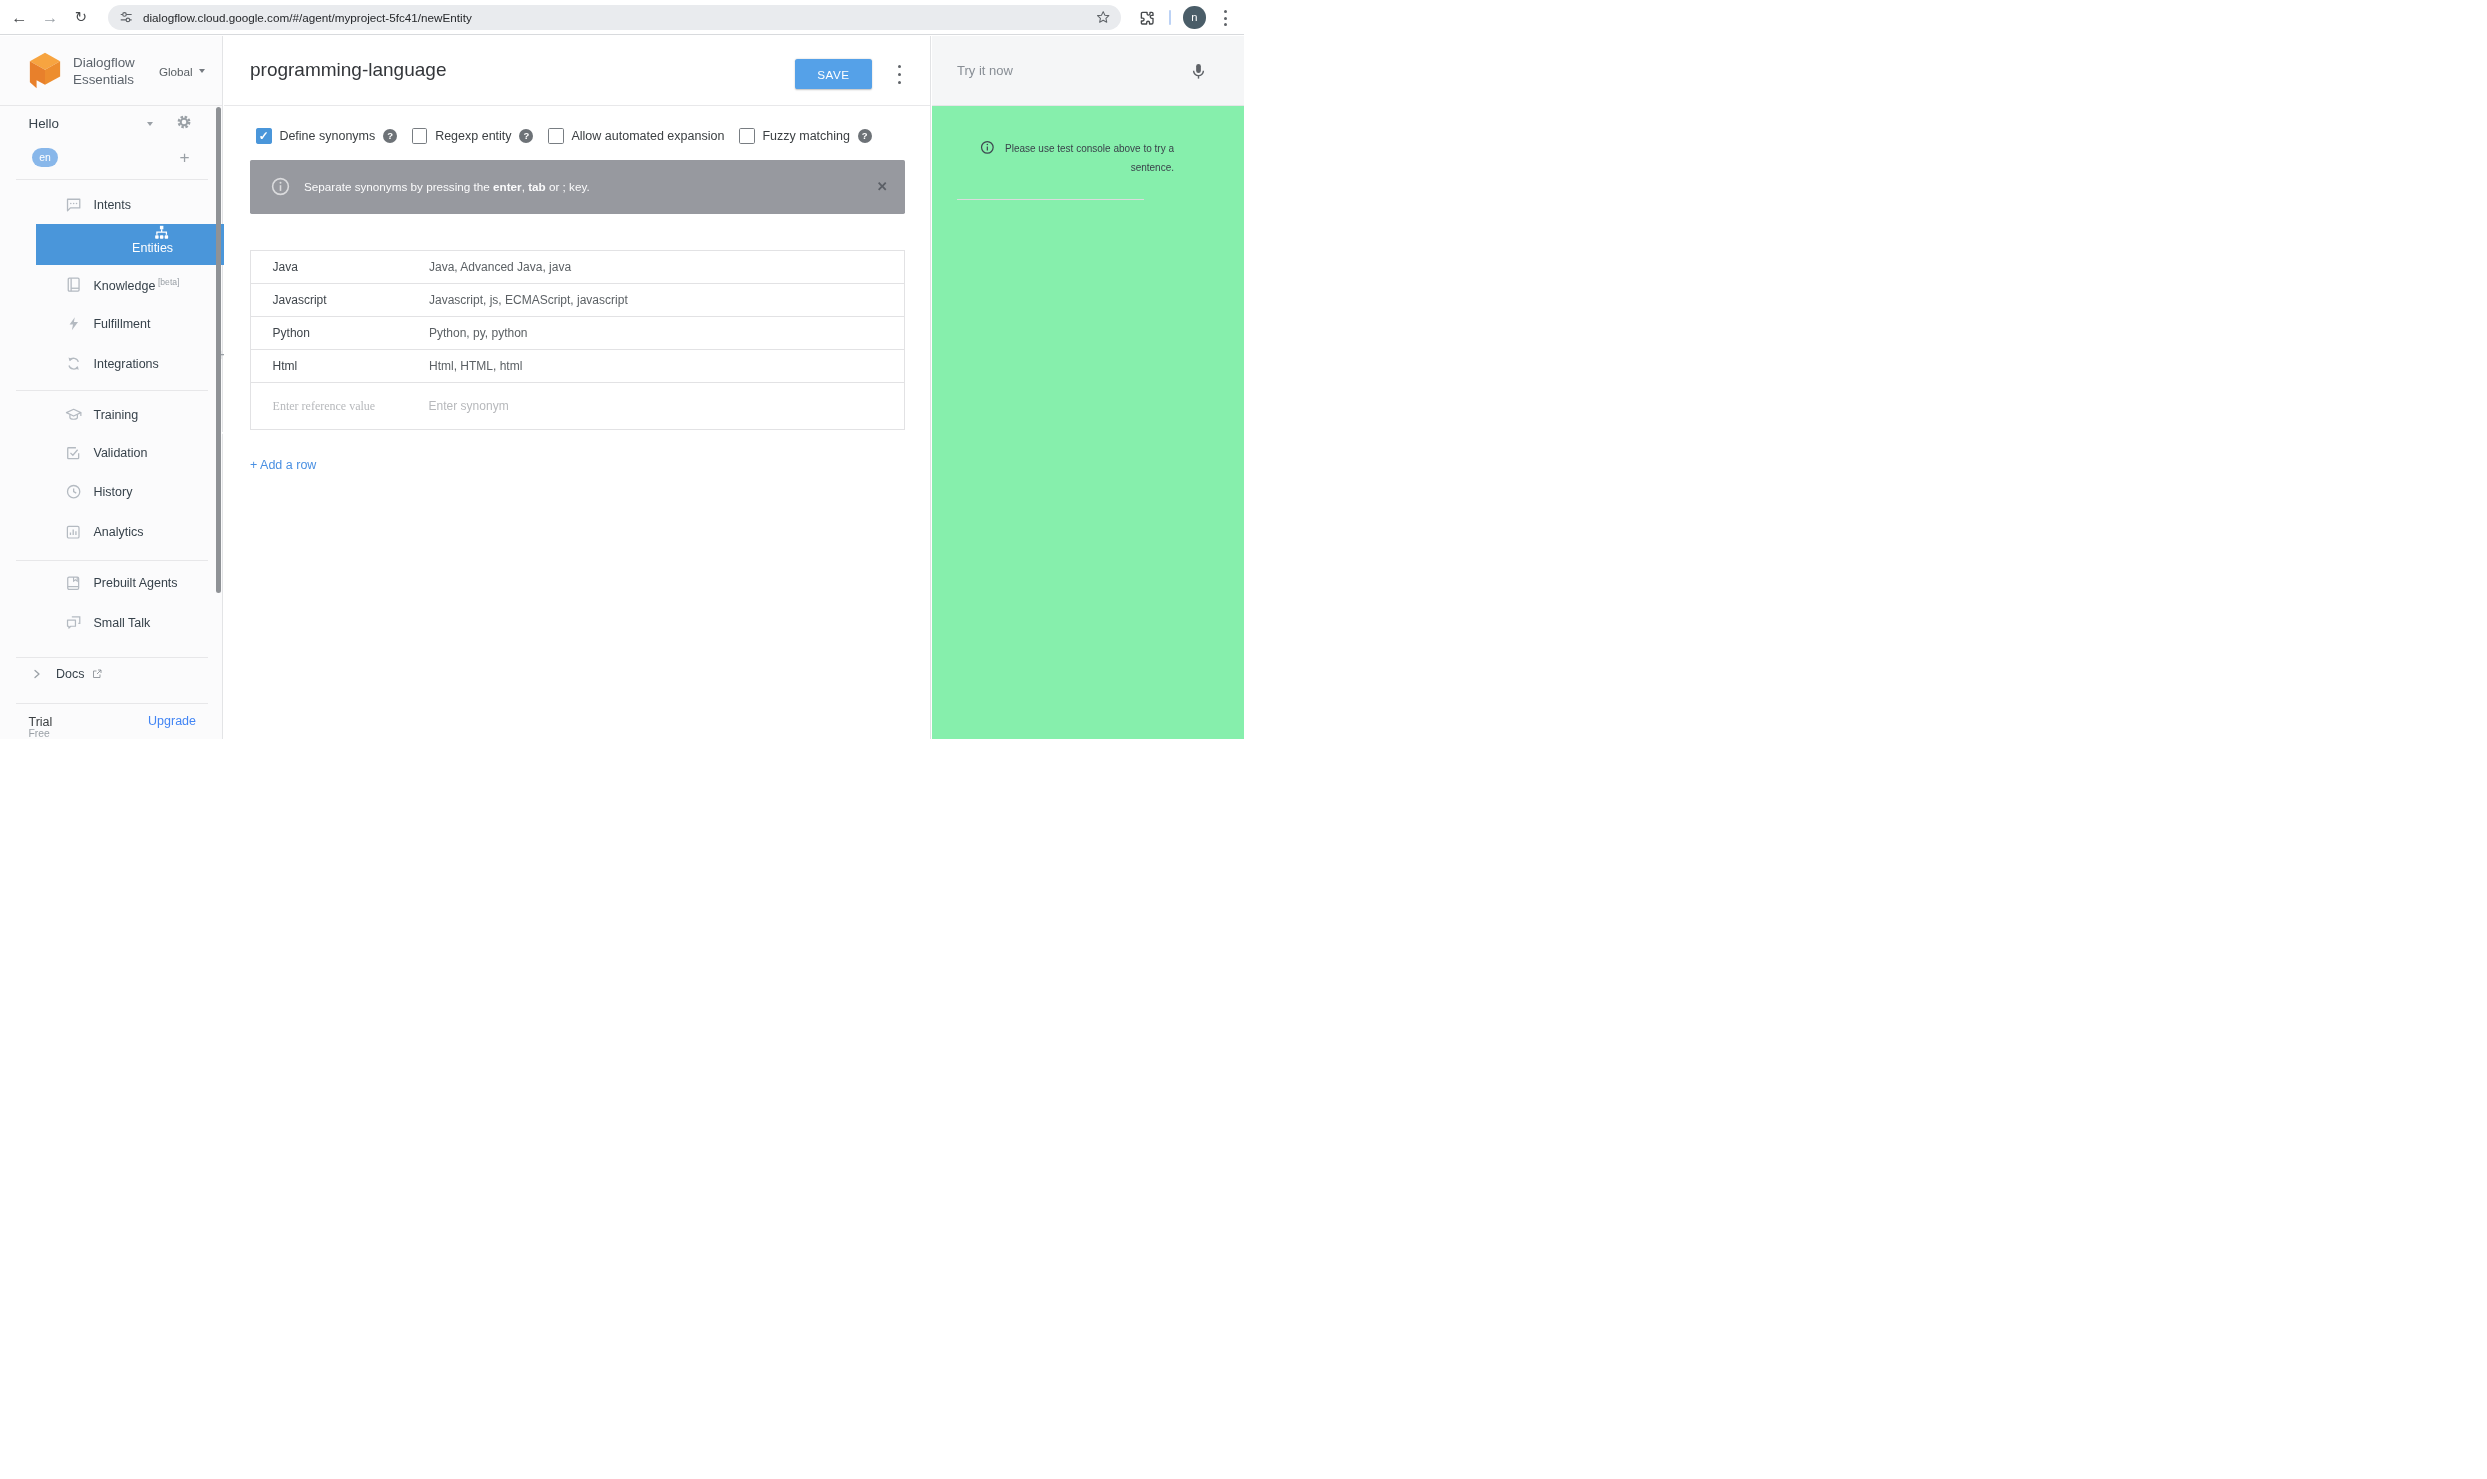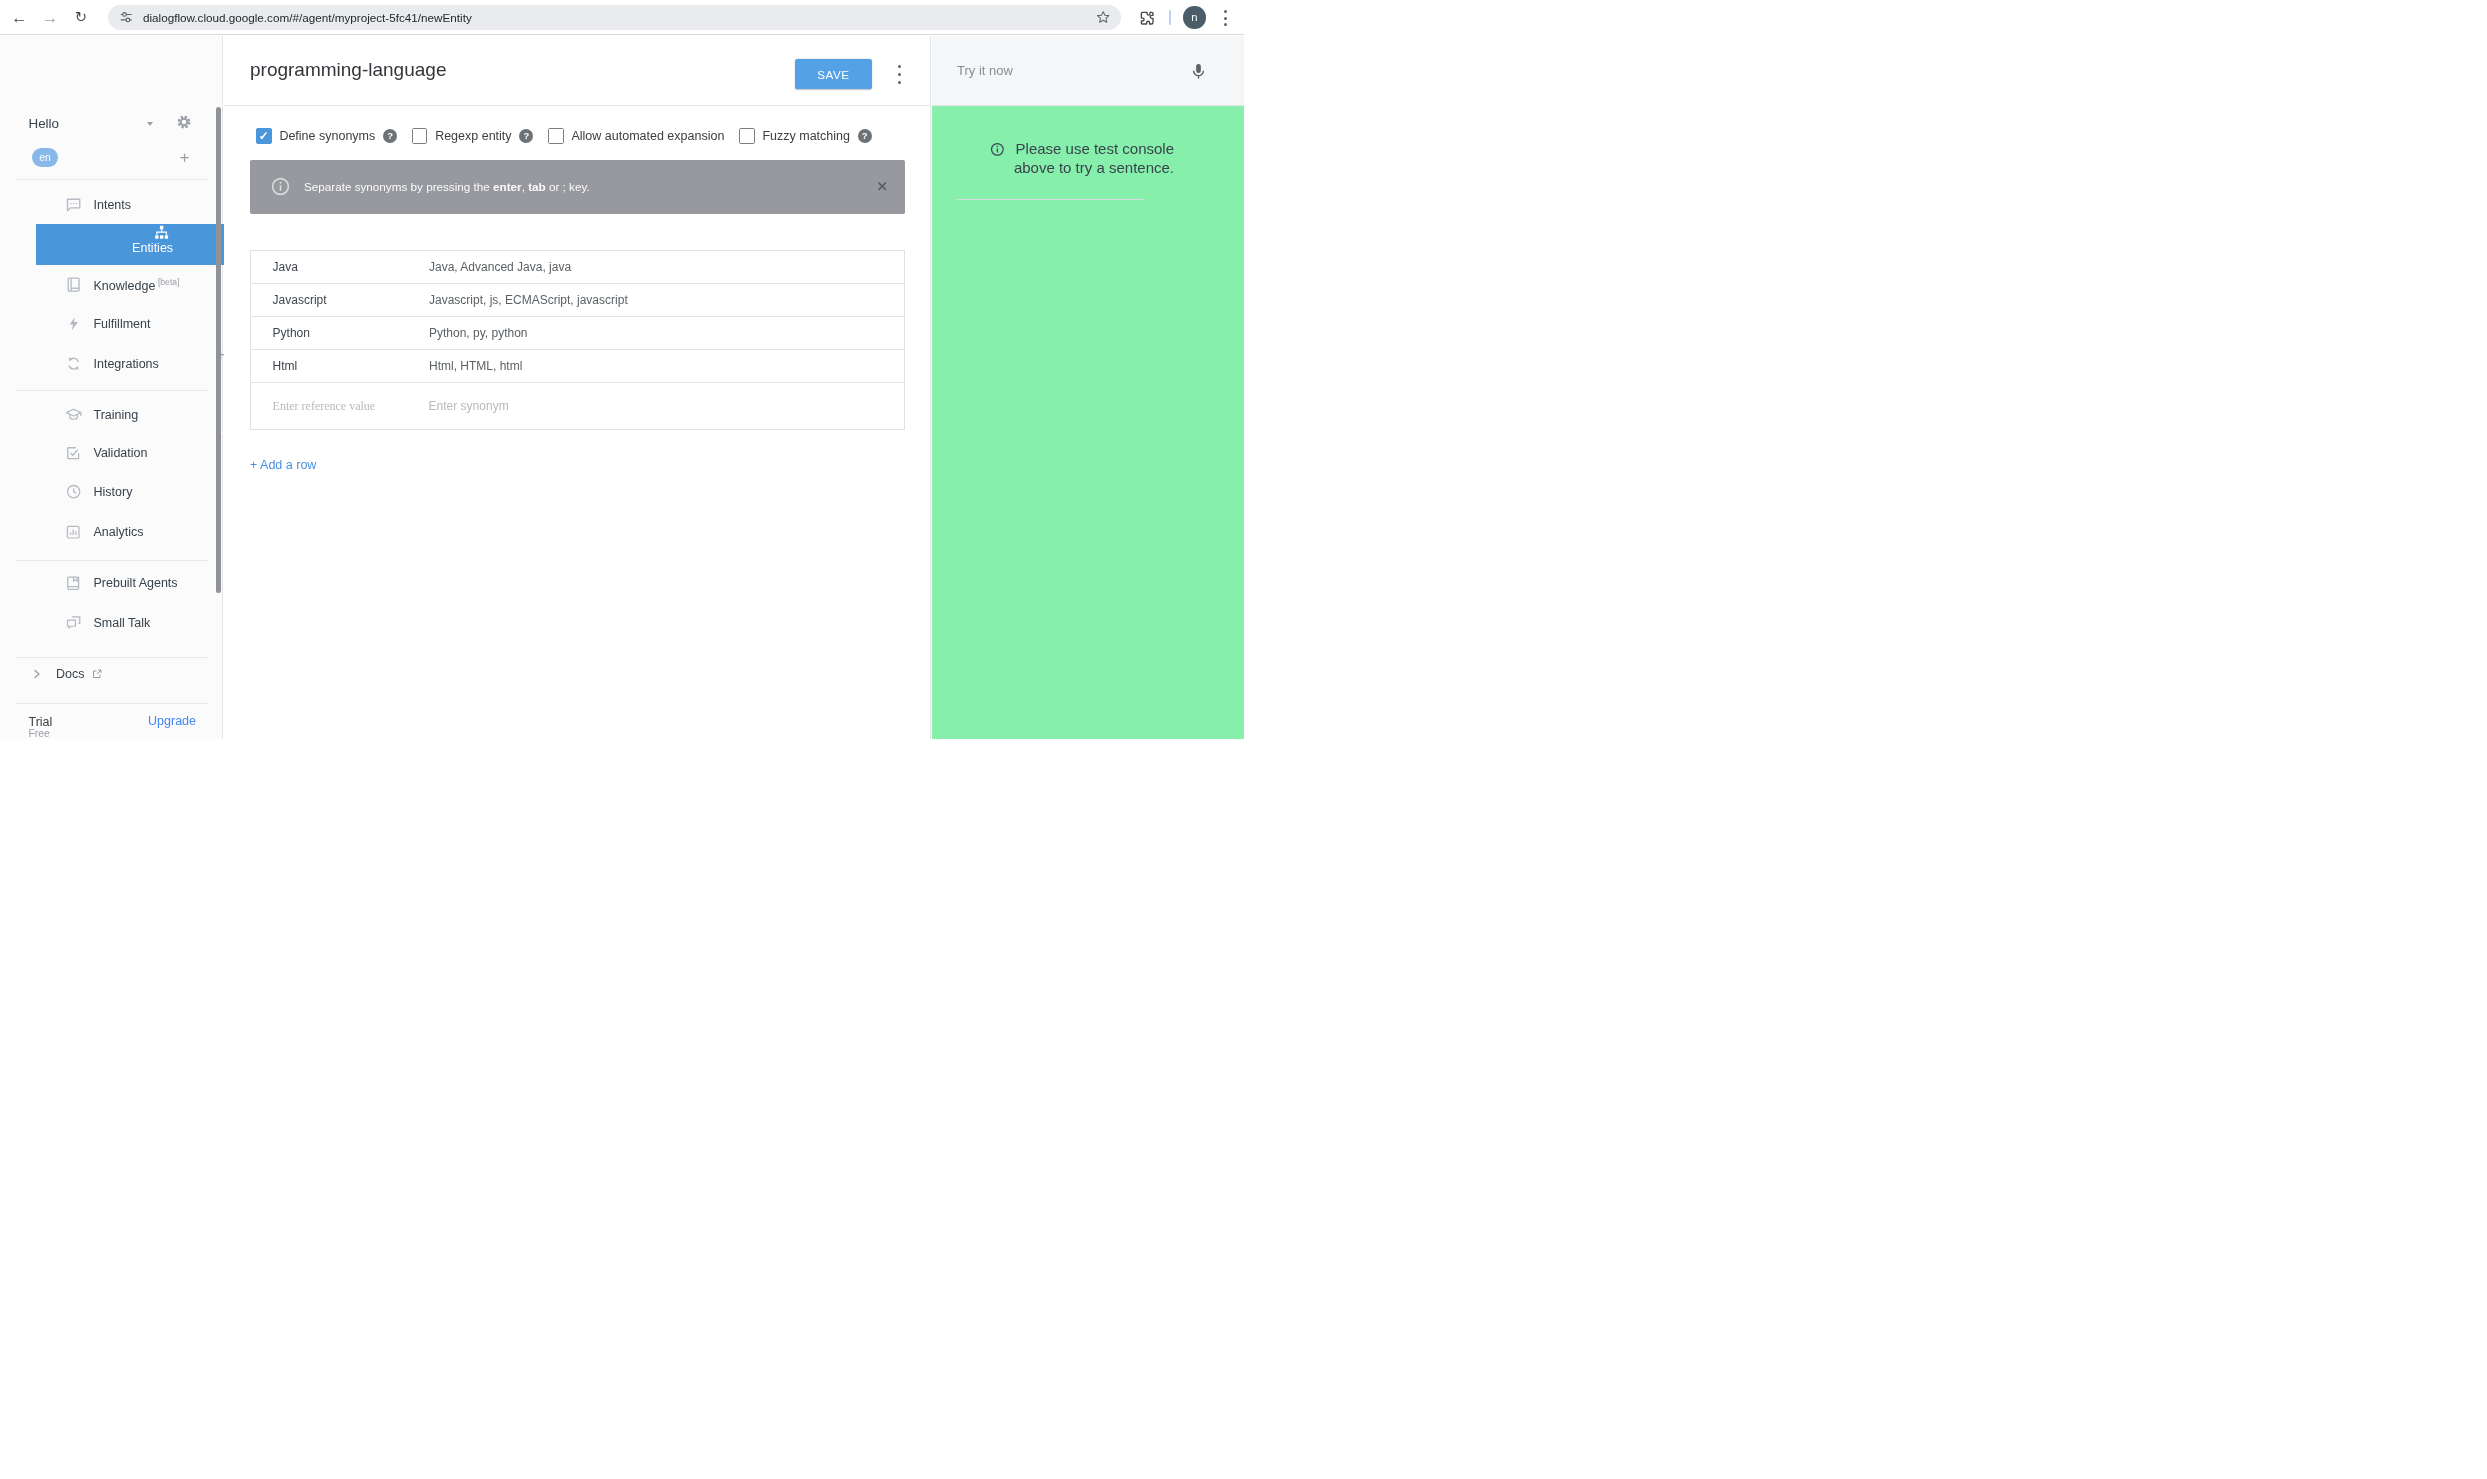--- a/index.html
+++ b/index.html
@@ -79,21 +79,21 @@
   .erow input { border:none; outline:none; background:transparent; font-family:inherit; font-size:12px; color:#3f454b; }
   .erow input::placeholder { color:#b7b9bc; }
   .erow .ref-in { width:156px; margin-left:21.6px;font-family:Liberation Serif, serif; }
   .erow .syn-in { width:415px; }
   .add-row { position:absolute; left:26px; top:422px; font-size:12.5px; color:#4a90e2; cursor:pointer; }
   
   .tpanel { position:absolute; left:932px; top:36px; width:312px; height:703px; background:#86efac;text-align:right; }
   .tband { position:absolute; left:0; top:0; width:100%; height:70px; background:#f5f6f7; border-bottom:0.9px solid #e6e6e8; }
   .tryit { position:absolute; left:25px; top:0; height:70px; line-height:70px; font-size:13px; color:#888e95; }
   .mic { position:absolute; left:257px; top:25px; cursor:pointer; }
-  .tinfo { position:absolute; left:26px; top:104px; width:216px; font-size:15px; line-height:18.6px; color:#3a434b; }
+  .tinfo { position:absolute; left:26px; top:104px; width:216px; font-size:10px; line-height:18.6px; color:#3a434b; }
   .tinfo .ii { display:inline-block; vertical-align:-2.6px; margin-right:10.4px; }
   .tdivider { position:absolute; left:25px; top:163px; width:187px; height:0.9px; background:#dadcdd; }
   svg { display:block; }
 </style>
 </head>
 <body>
 
 <div class="chrome">
   <span class="nav-btn back">←</span>
   <span class="nav-btn fwd">→</span>
@@ -121,20 +121,37 @@
   <span class="chrome-sep"></span>
   <span class="avatar">n</span>
   <span class="kebab">
       <i></i>
       <i></i>
       <i></i>
     </span>
 </div>
 
 <div class="sidebar">
+  <div class="brand-band">
+    <span class="logo">
+      <svg width="34" height="37" viewBox="0 0 40 44">
+        <polygon points="20,1 38,11 20,21 2,11" fill="#f7a440"></polygon>
+        <polygon points="38,11 38,29 20,39 20,21" fill="#ed8d2e"></polygon>
+        <polygon points="2,11 20,21 20,39 10,33.5 10,43 2,36" fill="#e8802b"></polygon>
+      </svg>
+    </span>
+    <div class="brand-name">
+      <div>Dialogflow</div>
+      <div>Essentials</div>
+    </div>
+    <div class="global-sel">
+      <span>Global</span>
+        <span class="caret"></span>
+    </div>
+  </div>
 
   <div class="agent-name">Hello</div>
   <span class="agent-caret caret" style="border-top-color:#9aa0a6;"></span>
   <span class="gear">
     <svg width="18" height="18" viewBox="0 0 24 24">
         <circle cx="12" cy="12" r="7" fill="none" stroke="#9aa0a6" stroke-width="3.1" stroke-dasharray="3.3 2.2"></circle>
         <circle cx="12" cy="12" r="4.4" fill="none" stroke="#9aa0a6" stroke-width="2.7"></circle>
       </svg>
   </span>
   <span class="lang-badge">en</span>

